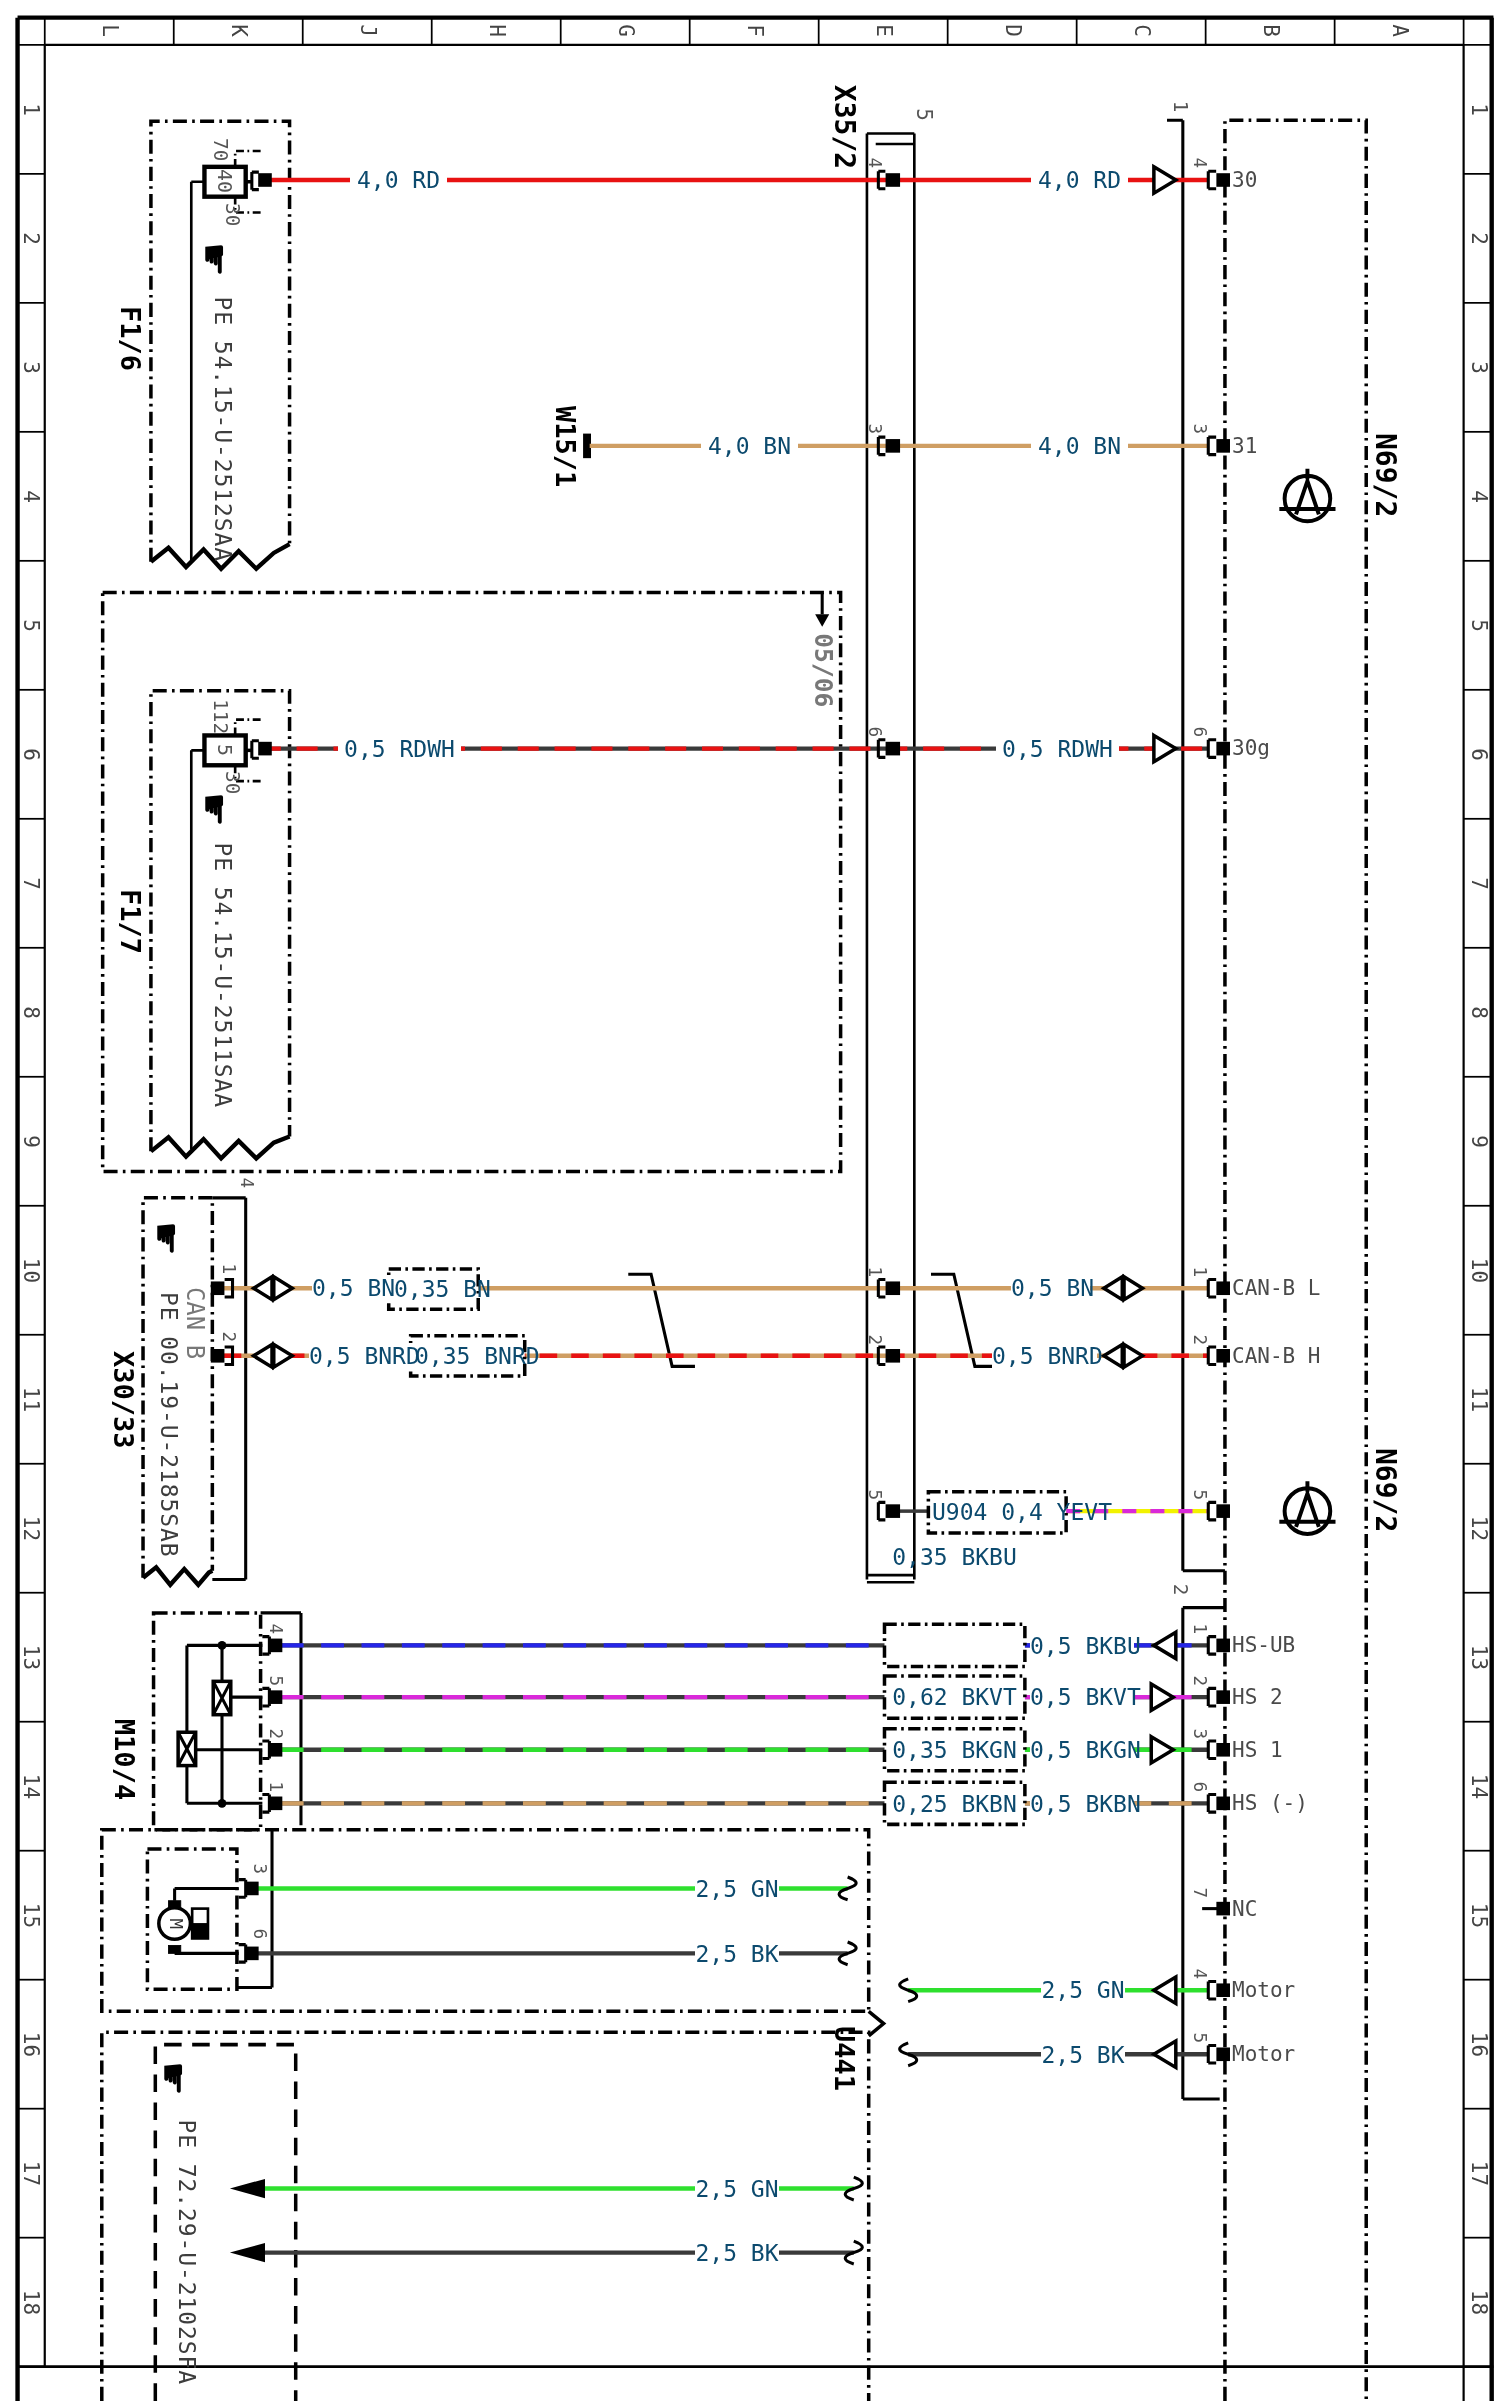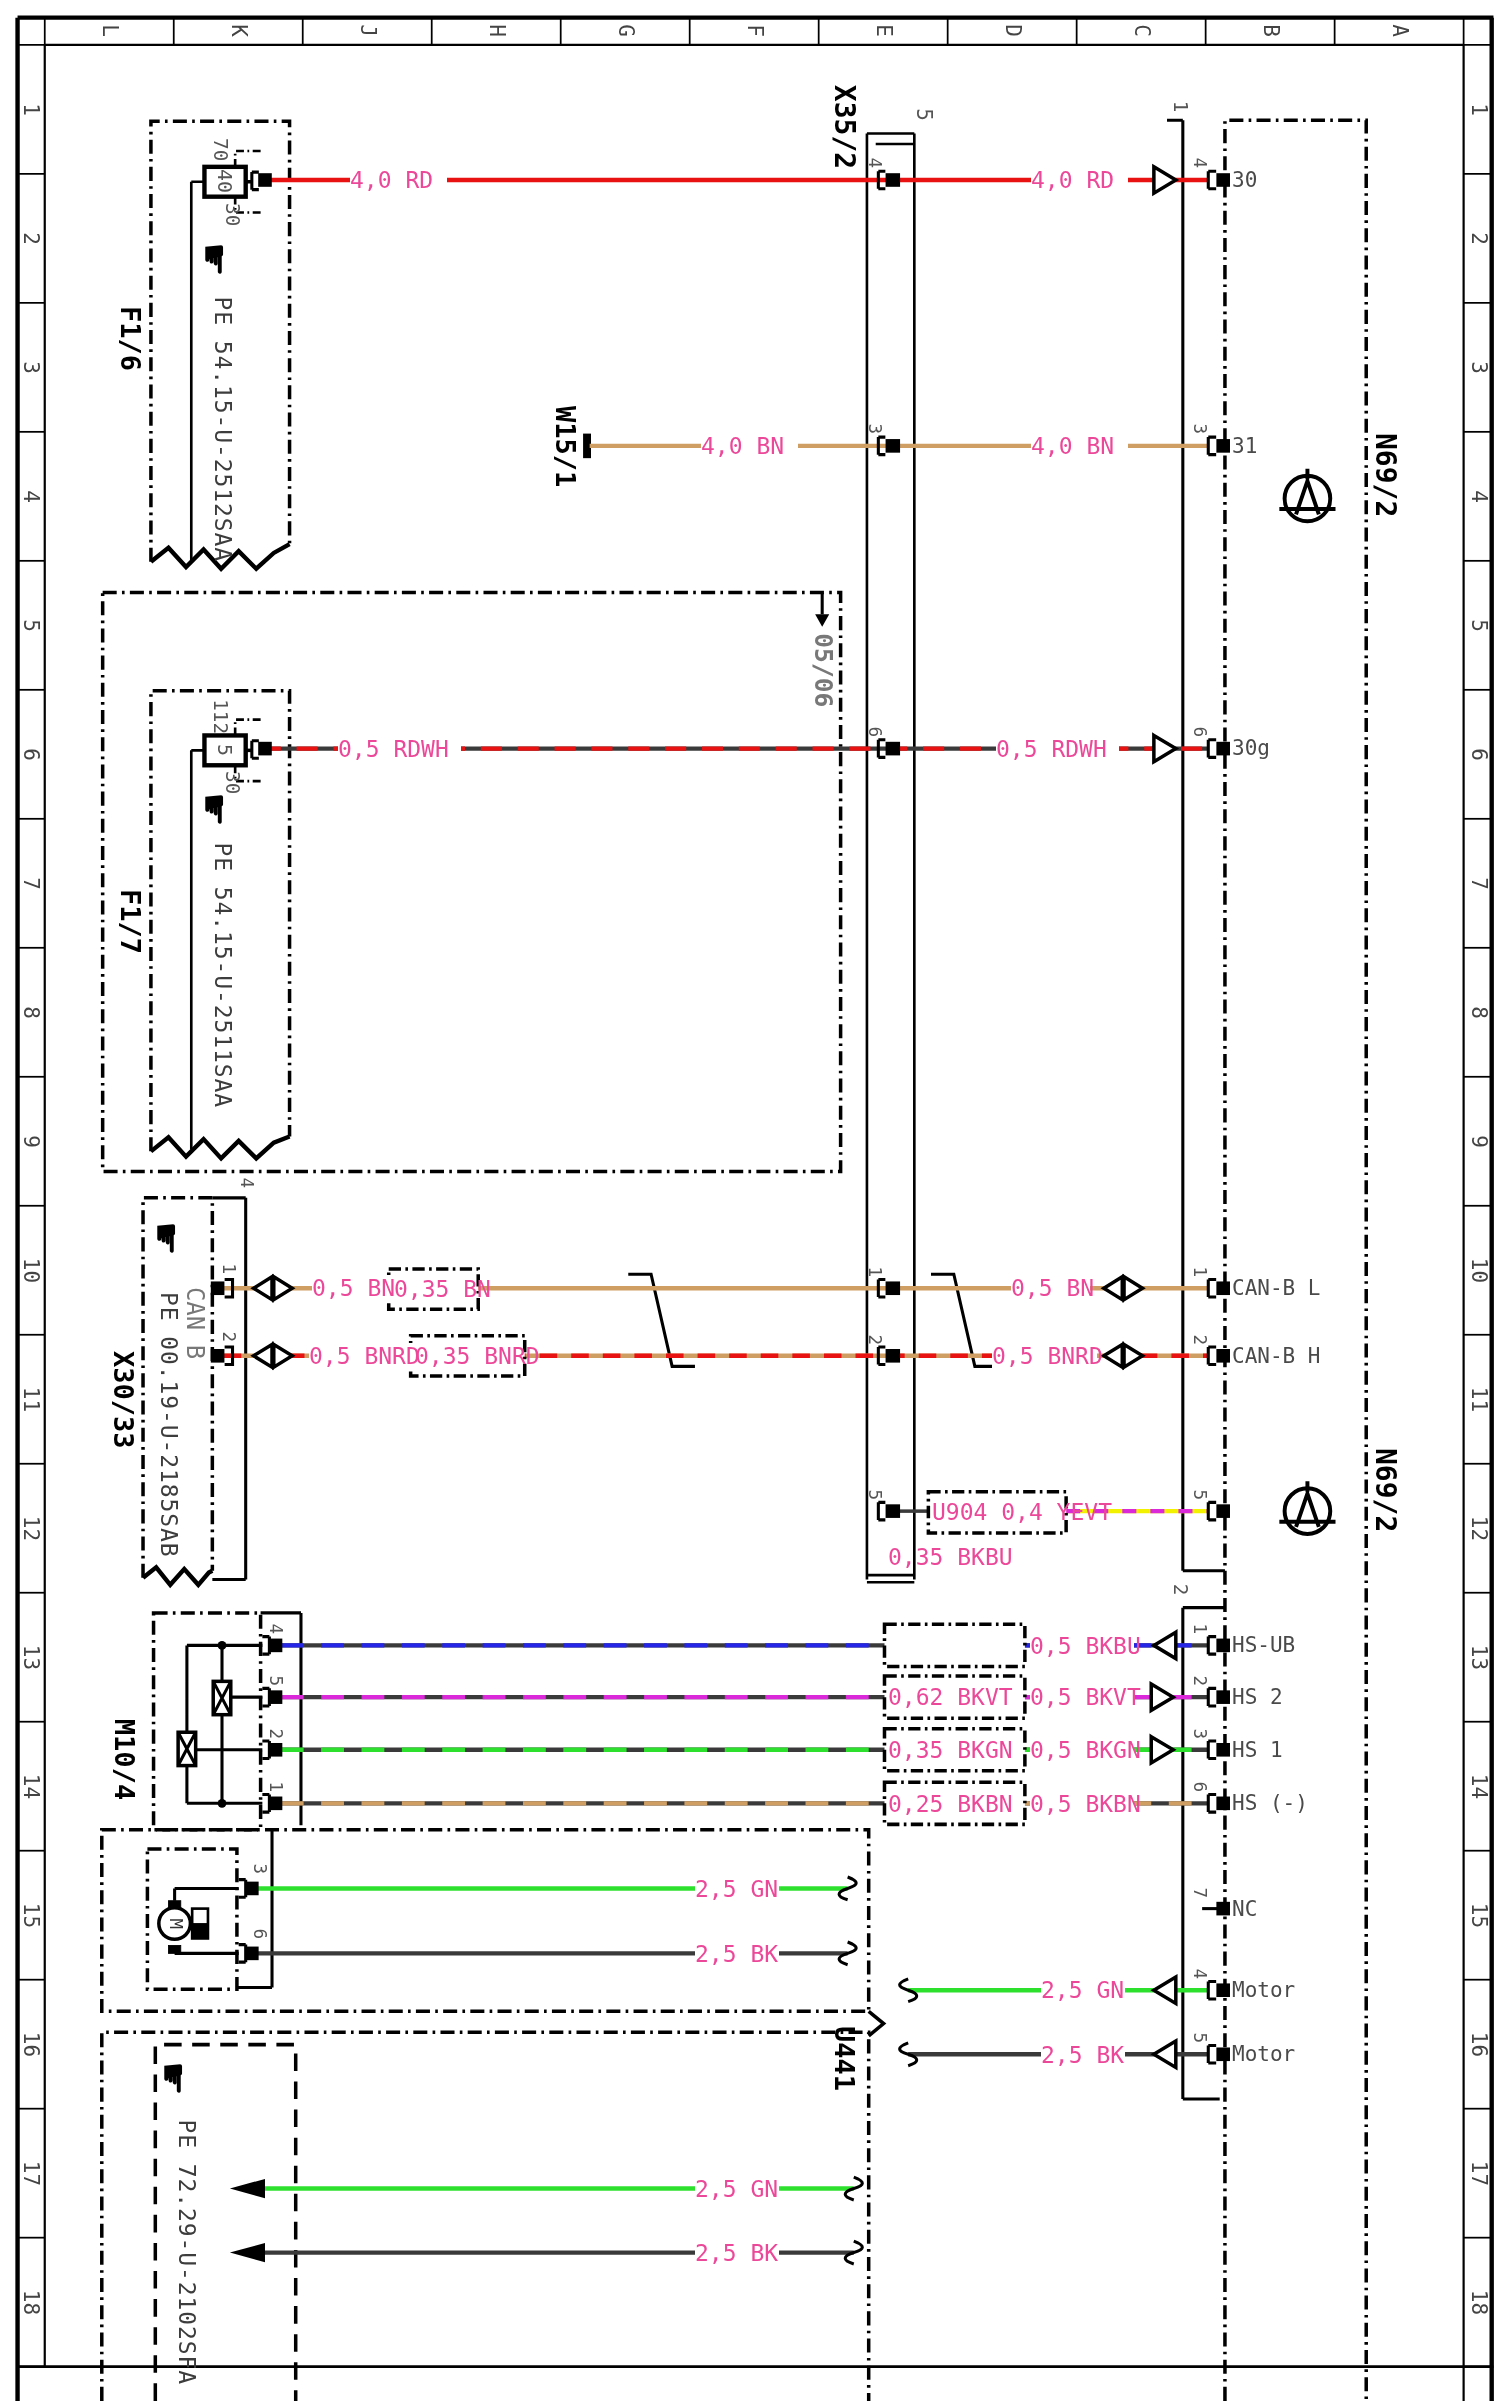--- a/index.html
+++ b/index.html
@@ -1,19 +1,19 @@
 <!DOCTYPE html>
 <html style="font-size:14px"><head>
 <meta charset="utf-8">
 <style>
   html,body{margin:0;padding:0;background:#fff}
   #page{position:relative;width:1511px;height:2401px;background:#fff;
         font-family:"DejaVu Sans Mono","Liberation Mono",monospace;overflow:hidden}
   #wiresvg{position:absolute;left:0;top:0}
-  .lbl{position:absolute;font-size:23px;color:#ec4899;background:#fff;
+  .lbl{position:absolute;font-size:23px;color:#0c4a6e;background:#fff;text-align:center;
        line-height:26px;height:26px;white-space:nowrap}
   .sig{position:absolute;font-size:21px;color:#4a4a4a;line-height:24.6px;height:24.6px;white-space:nowrap}
   .rot{position:absolute;transform:rotate(90deg);transform-origin:center center;
        font-size:23px;color:#4a4a4a;text-align:center;white-space:nowrap;line-height:1}
   .bold{font-weight:bold;color:#000}
   .pin{font-size:17.6px;color:#555}
   .tiny{font-size:19.3px}
   .pe{font-size:23px;color:#3d3d3d;letter-spacing:0.9px}
   .hand{font-family:"DejaVu Sans",sans-serif;font-size:39px;color:#000}
   .ghost{color:#787878}

